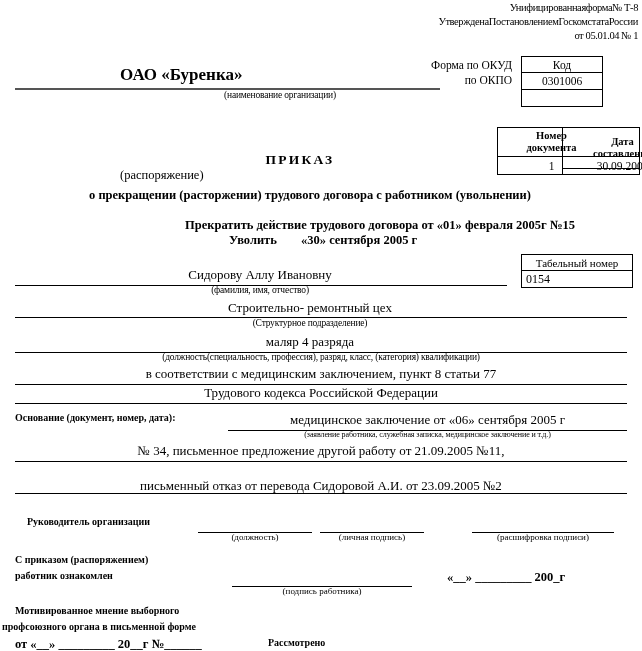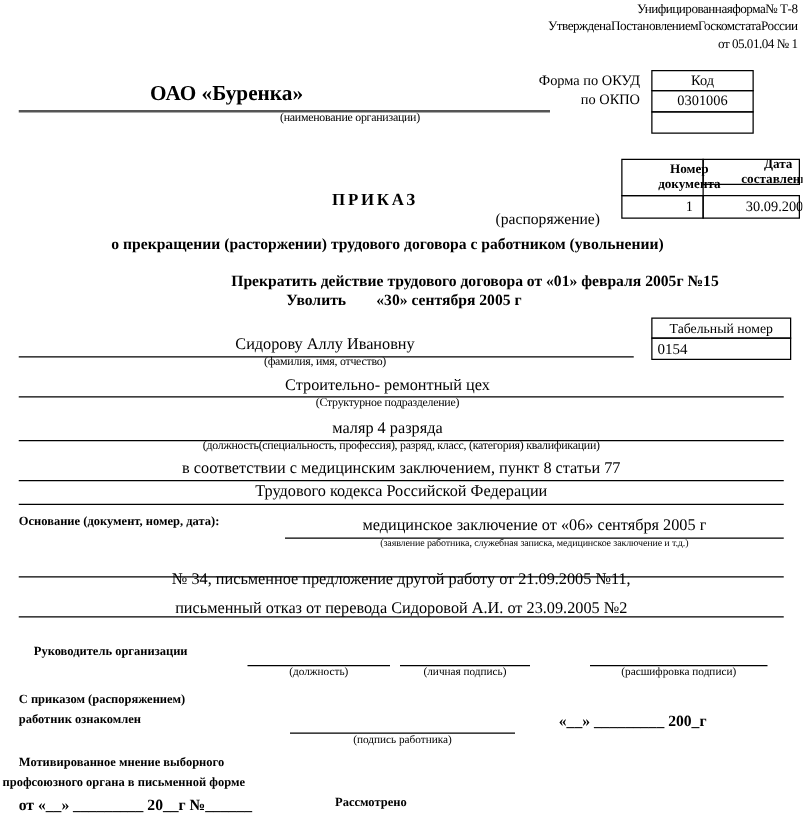--- a/index.html
+++ b/index.html
@@ -103,21 +103,21 @@
   
   .title-main {
     font-size: 13.5px;
     font-weight: bold;
     text-align: center;
     letter-spacing: 2.2px;
     white-space: nowrap;
   }
   .title-sub {
     font-size: 12.5px;
-    text-align: right;
+    text-align: left;
     white-space: nowrap;
   }
   .title-desc {
     font-size: 12.5px;
     font-weight: bold;
     text-align: center;
     white-space: nowrap;
   }
 
   
@@ -179,21 +179,21 @@
   <div class="abs okud-label" style="left:360px; top:73px; width:152px;">по ОКПО</div>
 
   <div class="abs box" style="left:521px; top:56px; width:82px; height:17px;">Код</div>
   <div class="abs box" style="left:521px; top:72px; width:82px; height:18px;">0301006</div>
   <div class="abs box" style="left:521px; top:89px; width:82px; height:18px;"></div>
 
   <div class="abs grid-cell hd" style="left:497px; top:127px; width:66px; height:30px;">
     <span>Номер</span>
     <span>документа</span>
   </div>
-  <div class="abs grid-cell hd" style="left:562px; top:127px; width:78px; height:21px;">
+  <div class="abs grid-cell hd" style="left:562px; top:127px; width:78px; height:42px;">
     <span>Дата</span>
     <span>составления</span>
   </div>
   <div class="abs grid-cell" style="left:497px; top:156px; width:66px; height:19px;">1</div>
   <div class="abs grid-cell" style="left:562px; top:156px; width:78px; height:19px;">30.09.2005</div>
 
   <div class="abs title-main" style="left:120px; top:152px; width:360px;">ПРИКАЗ</div>
   <div class="abs title-sub" style="left:120px; top:168px; width:360px;">(распоряжение)</div>
   <div class="abs title-desc" style="left:30px; top:188px; width:560px;">о прекращении (расторжении) трудового договора с работником (увольнении)</div>
 
@@ -219,21 +219,21 @@
   <div class="abs fill" style="left:15px; top:366px; width:612px;">в соответствии с медицинским заключением, пункт 8 статьи 77</div>
   <div class="abs rule" style="left:15px; top:384px; width:612px;"></div>
   <div class="abs fill" style="left:15px; top:385px; width:612px;">Трудового кодекса Российской Федерации</div>
   <div class="abs rule" style="left:15px; top:403px; width:612px;"></div>
 
   <div class="abs lbl-bold" style="left:15px; top:412px;">Основание (документ, номер, дата):</div>
   <div class="abs fill" style="left:228px; top:412px; width:399px;">медицинское заключение от «06» сентября 2005 г</div>
   <div class="abs rule" style="left:228px; top:430px; width:399px;"></div>
   <div class="abs tiny-cap" style="left:228px; top:430px; width:399px; text-align:center;"><span>(заявление работника, служебная записка, медицинское заключение и т.д.)</span></div>
 
-  <div class="abs fill" style="left:15px; top:443px; width:612px;margin-top:12px;">№ 34, письменное предложение другой работу от 21.09.2005  №11,</div>
+  <div class="abs fill" style="left:15px; top:443px; width:612px;">№ 34, письменное предложение другой работу от 21.09.2005  №11,</div>
   <div class="abs rule" style="left:15px; top:461px; width:612px;"></div>
 
   <div class="abs fill" style="left:15px; top:478px; width:612px;">письменный отказ от перевода Сидоровой А.И. от 23.09.2005 №2</div>
   <div class="abs rule" style="left:15px; top:493px; width:612px;"></div>
 
   <div class="abs lbl-bold" style="left:27px; top:516px;">Руководитель организации</div>
   <div class="abs rule" style="left:198px; top:532px; width:114px;"></div>
   <div class="abs sig-cap" style="left:198px; top:532px; width:114px;">(должность)</div>
   <div class="abs rule" style="left:320px; top:532px; width:104px;"></div>
   <div class="abs sig-cap" style="left:320px; top:532px; width:104px;">(личная подпись)</div>

